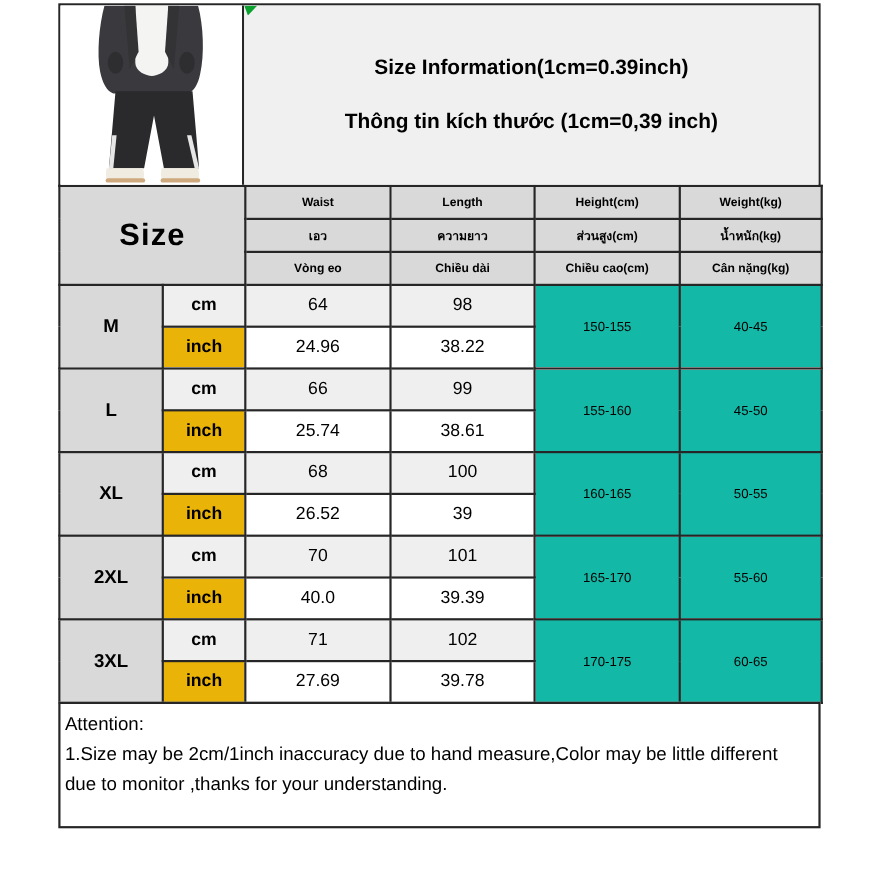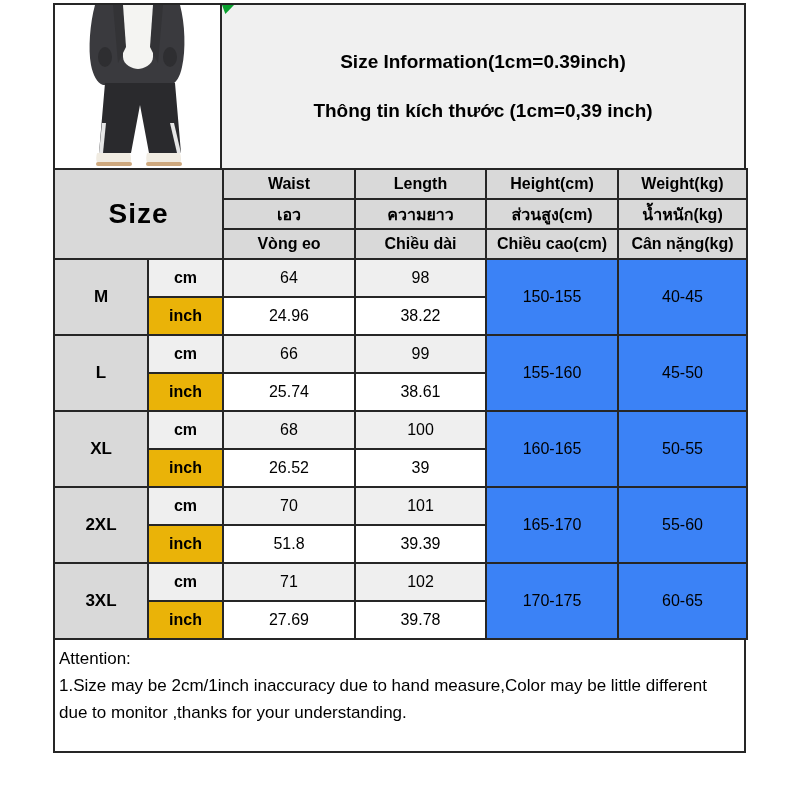--- a/index.html
+++ b/index.html
@@ -34,29 +34,29 @@
 
   
   table.size-table {
     border-collapse:collapse; table-layout:fixed; width:693px;
     margin-top:-2px;
   }
   .size-table th, .size-table td {
     border:2px solid #262626; text-align:center; vertical-align:middle;
     padding:0; overflow:hidden;
   }
-  .size-table th { background:#d9d9d9; font-size:16px; font-weight:bold; }
+  .size-table th { background:#d9d9d9; font-size:11px; font-weight:bold; }
   tr.hrow { height:30px; }
   th.size-head { font-size:28px; letter-spacing:1px; }
   tr.r-cm, tr.r-inch { height:38px; }
   td.size-cell { background:#d9d9d9; font-weight:bold; font-size:17px; }
   td.unit { font-weight:bold; font-size:16px; background:#eab308; }
   td.val { font-size:16px; background:#ffffff; }
   .bg-alt { background:#efefef !important; }
-  td.range { background:#3b82f6; font-size:16px; }
+  td.range { background:#14b8a6; font-size:12px; }
 
   
   .attention {
     box-sizing:border-box; border:2px solid #262626; margin-top:-2px;
     height:115px; padding:5px 6px 0 4px; background:#ffffff;
     font-size:17px; line-height:27px; font-weight:normal;
   }
 </style>
 </head>
 <body>
@@ -172,21 +172,21 @@
         <tr class="r-cm">
           <td class="size-cell" rowspan="2">2XL</td>
           <td class="unit bg-alt">cm</td>
           <td class="val bg-alt">70</td>
           <td class="val bg-alt">101</td>
           <td class="range" rowspan="2">165-170</td>
           <td class="range" rowspan="2">55-60</td>
         </tr>
         <tr class="r-inch">
           <td class="unit">inch</td>
-          <td class="val">51.8</td>
+          <td class="val">40.0</td>
           <td class="val">39.39</td>
         </tr>
 
         <tr class="r-cm">
           <td class="size-cell" rowspan="2">3XL</td>
           <td class="unit bg-alt">cm</td>
           <td class="val bg-alt">71</td>
           <td class="val bg-alt">102</td>
           <td class="range" rowspan="2">170-175</td>
           <td class="range" rowspan="2">60-65</td>

